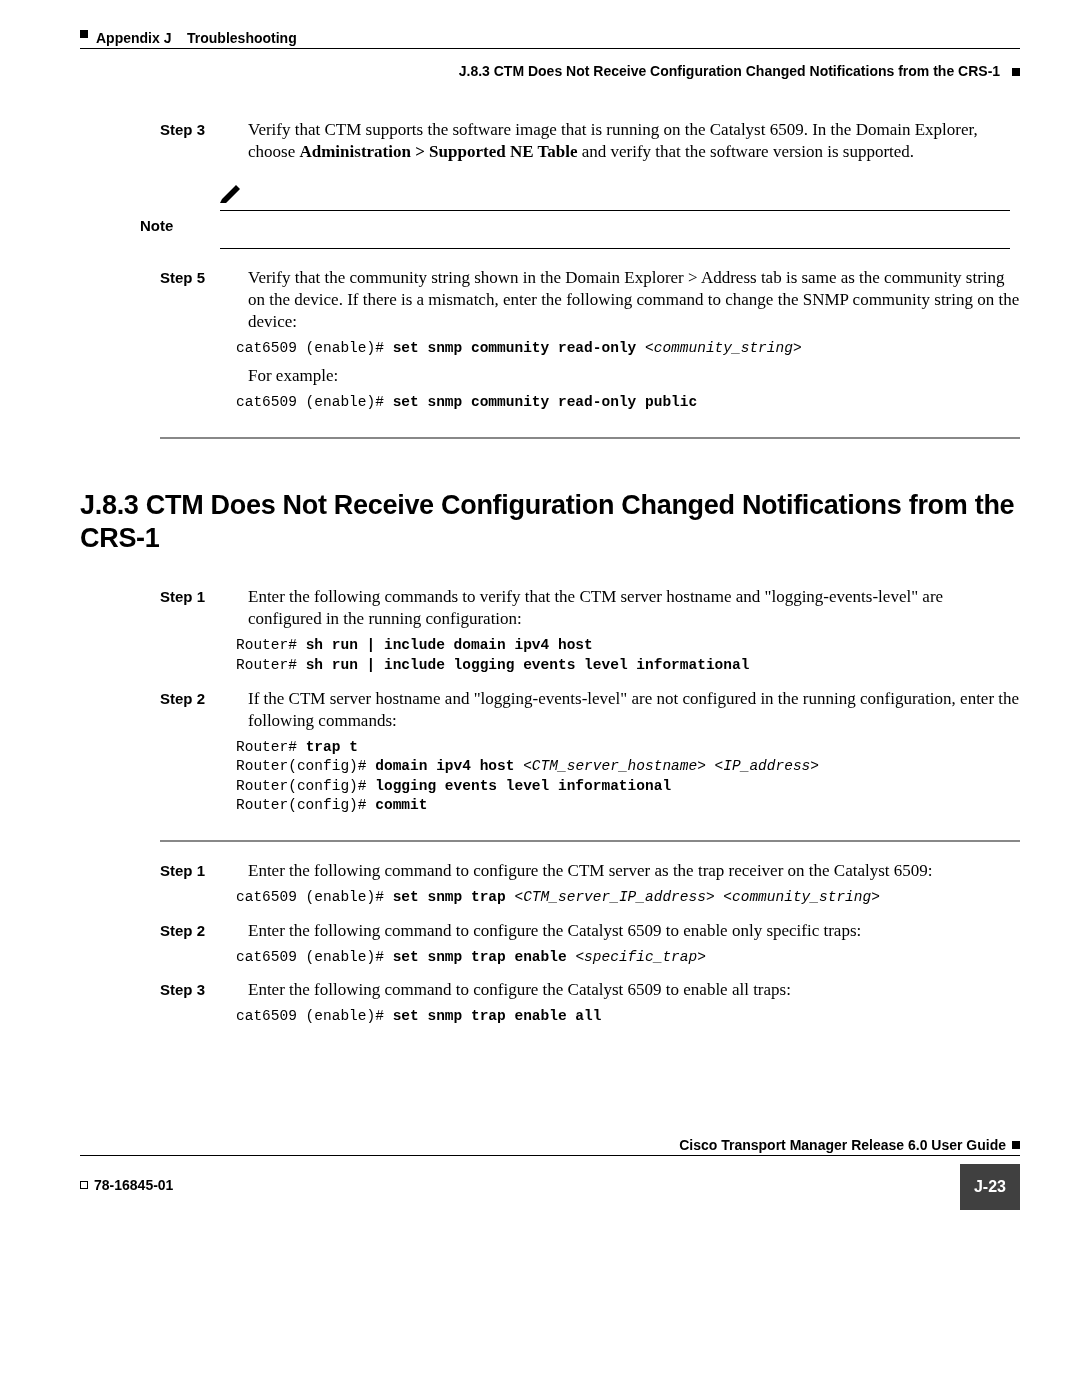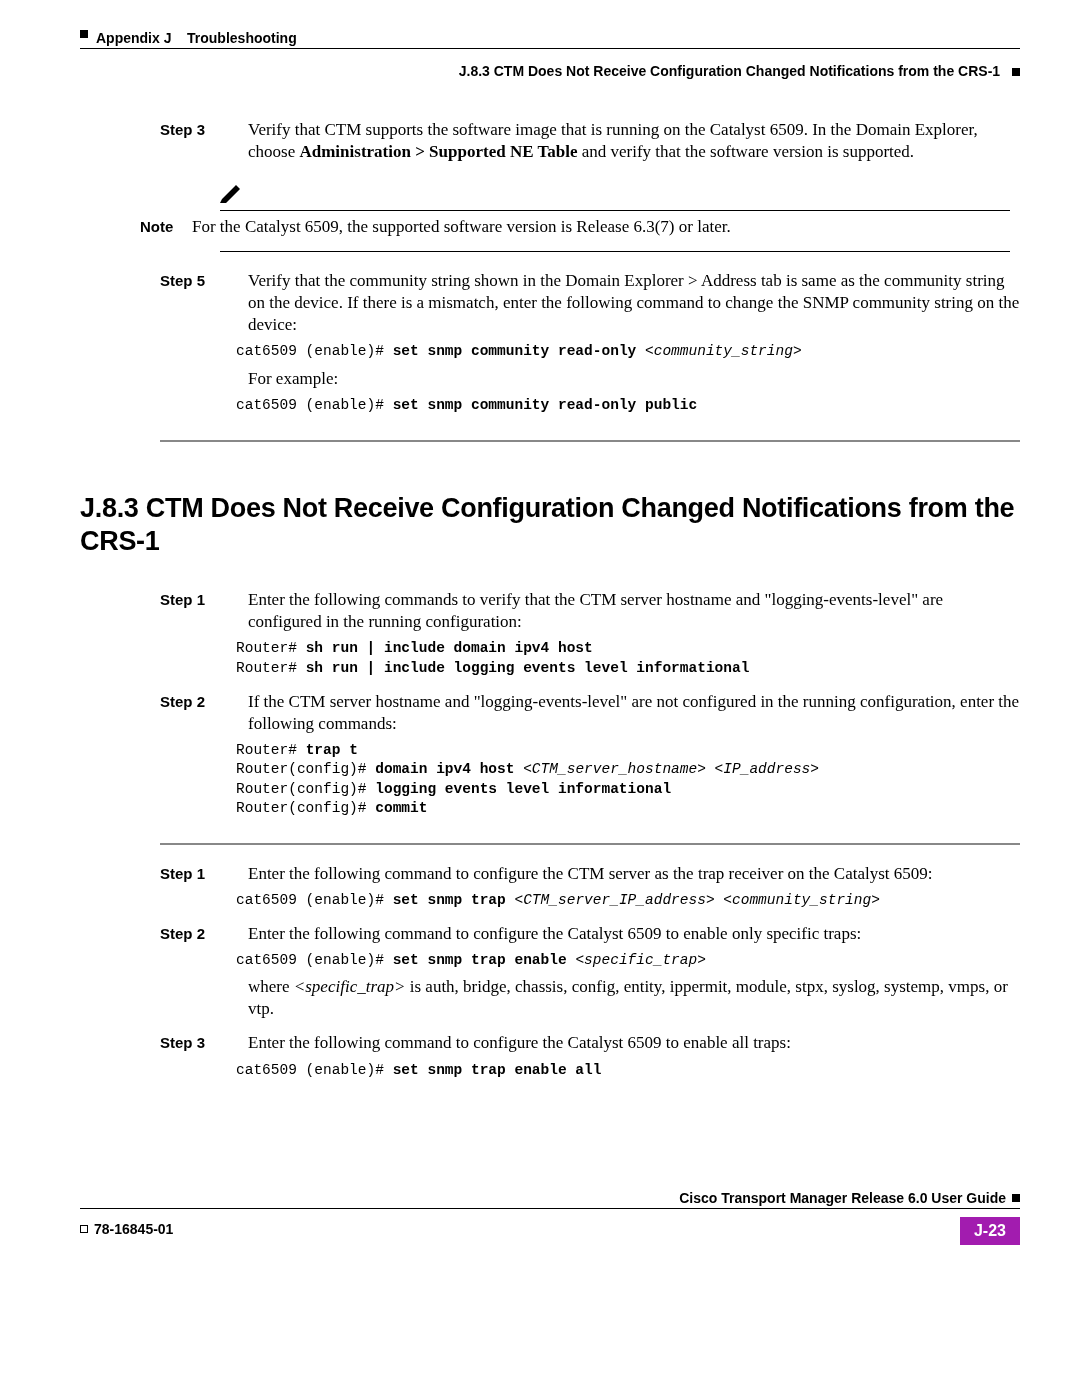--- a/index.html
+++ b/index.html
@@ -162,26 +162,26 @@
     gap: 6px;
   }
   .footer-right {
     font-family: Arial, Helvetica, sans-serif;
     font-weight: bold;
     font-size: 14px;
     text-align: right;
   }
   .page-num-box {
     display: inline-block;
-    background: #a21caf;
+    background: #404040;
     color: #fff;
     font-family: Arial, Helvetica, sans-serif;
     font-weight: bold;
     font-size: 16px;
-    padding: 5px 14px;
+    padding: 14px 14px;
     margin-top: 4px;
   }
   .footer-guide-row {
     display: flex;
     justify-content: flex-end;
     align-items: center;
     gap: 6px;
     margin-top: -22px;
     margin-bottom: 2px;
   }
@@ -214,21 +214,20 @@
   </div>
 
   <div class="pencil-icon">
     <svg width="24" height="20" viewBox="0 0 24 20">
         <path d="M2 16 L16 2 L20 6 L6 20 Z M2 16 L0 20 L6 20 Z" fill="#000"></path>
       </svg>
   </div>
   <div class="note-rule"></div>
   <div class="indented note-row">
     <div class="note-label">Note</div>
-    <div class="note-text">For the Catalyst 6509, the supported software version is Release 6.3(7) or later.</div>
   </div>
   <div class="note-rule" style="margin-bottom:18px;"></div>
 
   <div class="step-row">
     <div class="step-label">Step 5</div>
     <div class="step-body">
       <p class="body-text">Verify that the community string shown in the Domain Explorer &gt; Address tab is same as the community string on the device. If there is a mismatch, enter the following command to change the SNMP community string on the device:</p>
       <div class="code"><span>cat6509 (enable)# </span><span class="b">set snmp community read-only </span><span class="i">&lt;community_string&gt;</span></div>
       <p class="body-text">For example:</p>
       <div class="code"><span>cat6509 (enable)# </span><span class="b">set snmp community read-only public</span></div>
@@ -268,23 +267,20 @@
       <p class="body-text">Enter the following command to configure the CTM server as the trap receiver on the Catalyst 6509:</p>
       <div class="code"><span>cat6509 (enable)# </span><span class="b">set snmp trap </span><span class="i">&lt;CTM_server_IP_address&gt; &lt;community_string&gt;</span></div>
     </div>
   </div>
 
   <div class="step-row">
     <div class="step-label">Step 2</div>
     <div class="step-body">
       <p class="body-text">Enter the following command to configure the Catalyst 6509 to enable only specific traps:</p>
       <div class="code"><span>cat6509 (enable)# </span><span class="b">set snmp trap enable </span><span class="i">&lt;specific_trap&gt;</span></div>
-      <p class="body-text">
-        <span>where </span><em>&lt;specific_trap&gt;</em><span> is auth, bridge, chassis, config, entity, ippermit, module, stpx, syslog, systemp, vmps, or vtp.</span>
-      </p>
     </div>
   </div>
 
   <div class="step-row">
     <div class="step-label">Step 3</div>
     <div class="step-body">
       <p class="body-text">Enter the following command to configure the Catalyst 6509 to enable all traps:</p>
       <div class="code"><span>cat6509 (enable)# </span><span class="b">set snmp trap enable all</span></div>
     </div>
   </div>

